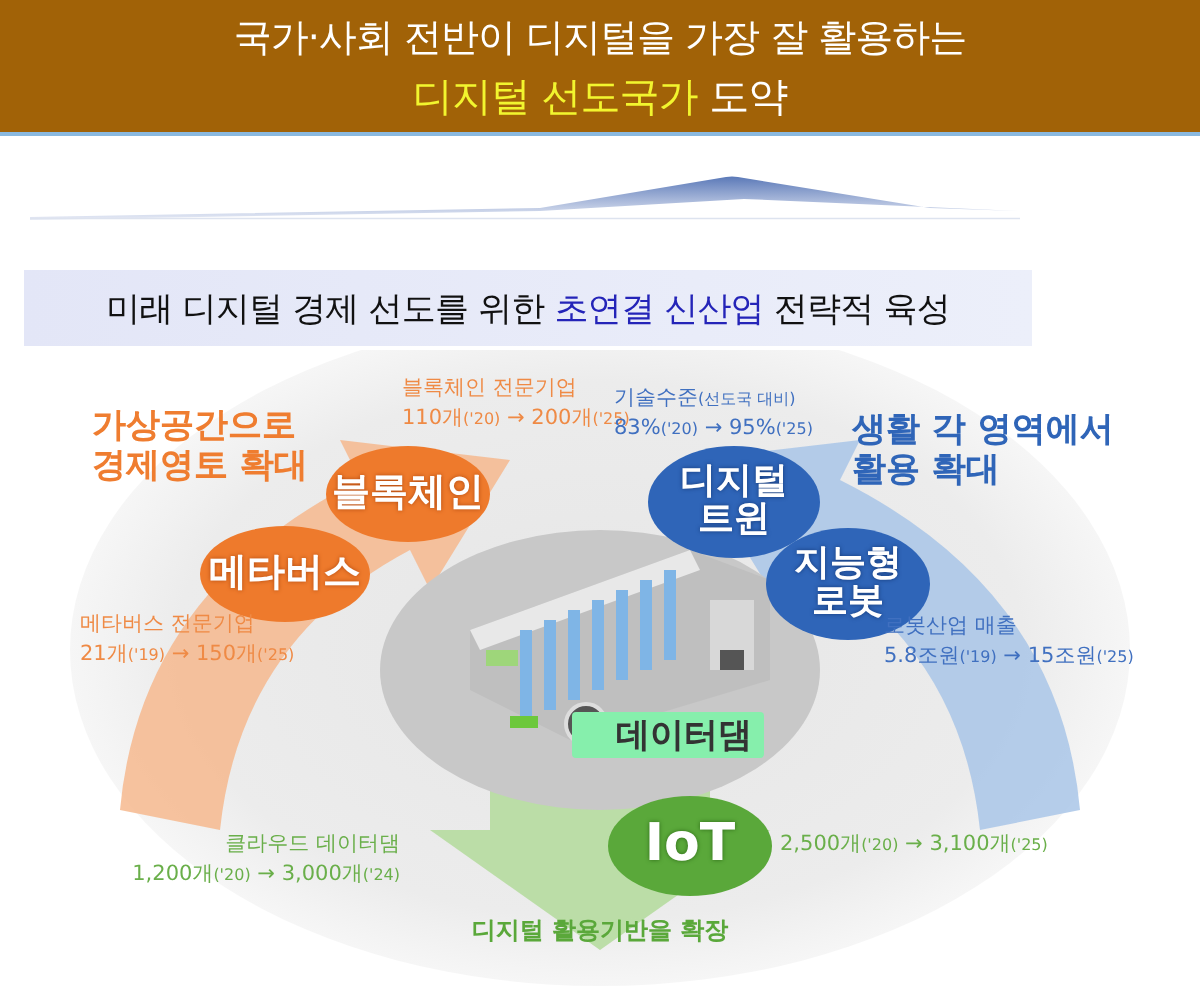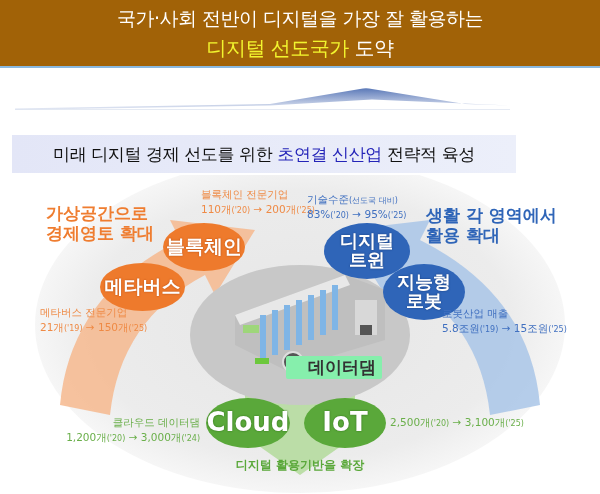--- a/index.html
+++ b/index.html
@@ -133,19 +133,18 @@
   </div>
   <div class="abs stat stat-b" style="left:442px;top:131px;">
     <div>로봇산업 매출</div>
     <div><span>5.8조원</span><span class="sm">('19)</span> <span>→</span> <span>15조원</span><span class="sm">('25)</span></div>
   </div>
 
   <div class="abs stat stat-g" style="left:60px;top:240px;text-align:right;width:140px;">
     <div>클라우드 데이터댐</div>
     <div><span>1,200개</span><span class="sm">('20)</span> <span>→</span> <span>3,000개</span><span class="sm">('24)</span></div>
   </div>
-  <div class="oval o-green" style="left:206px;top:223px;width:84px;height:50px;">Cloud</div>
   <div class="oval o-green" style="left:304px;top:223px;width:82px;height:50px;">IoT</div>
   <div class="abs stat stat-g" style="left:390px;top:240px;">
     <div><span>2,500개</span><span class="sm">('20)</span> <span>→</span> <span>3,100개</span><span class="sm">('25)</span></div>
   </div>
   <div class="abs heading-green" style="left:0;right:0;top:282px;text-align:center;">디지털 활용기반을 확장</div>
 </div>
 
 </body></html>

